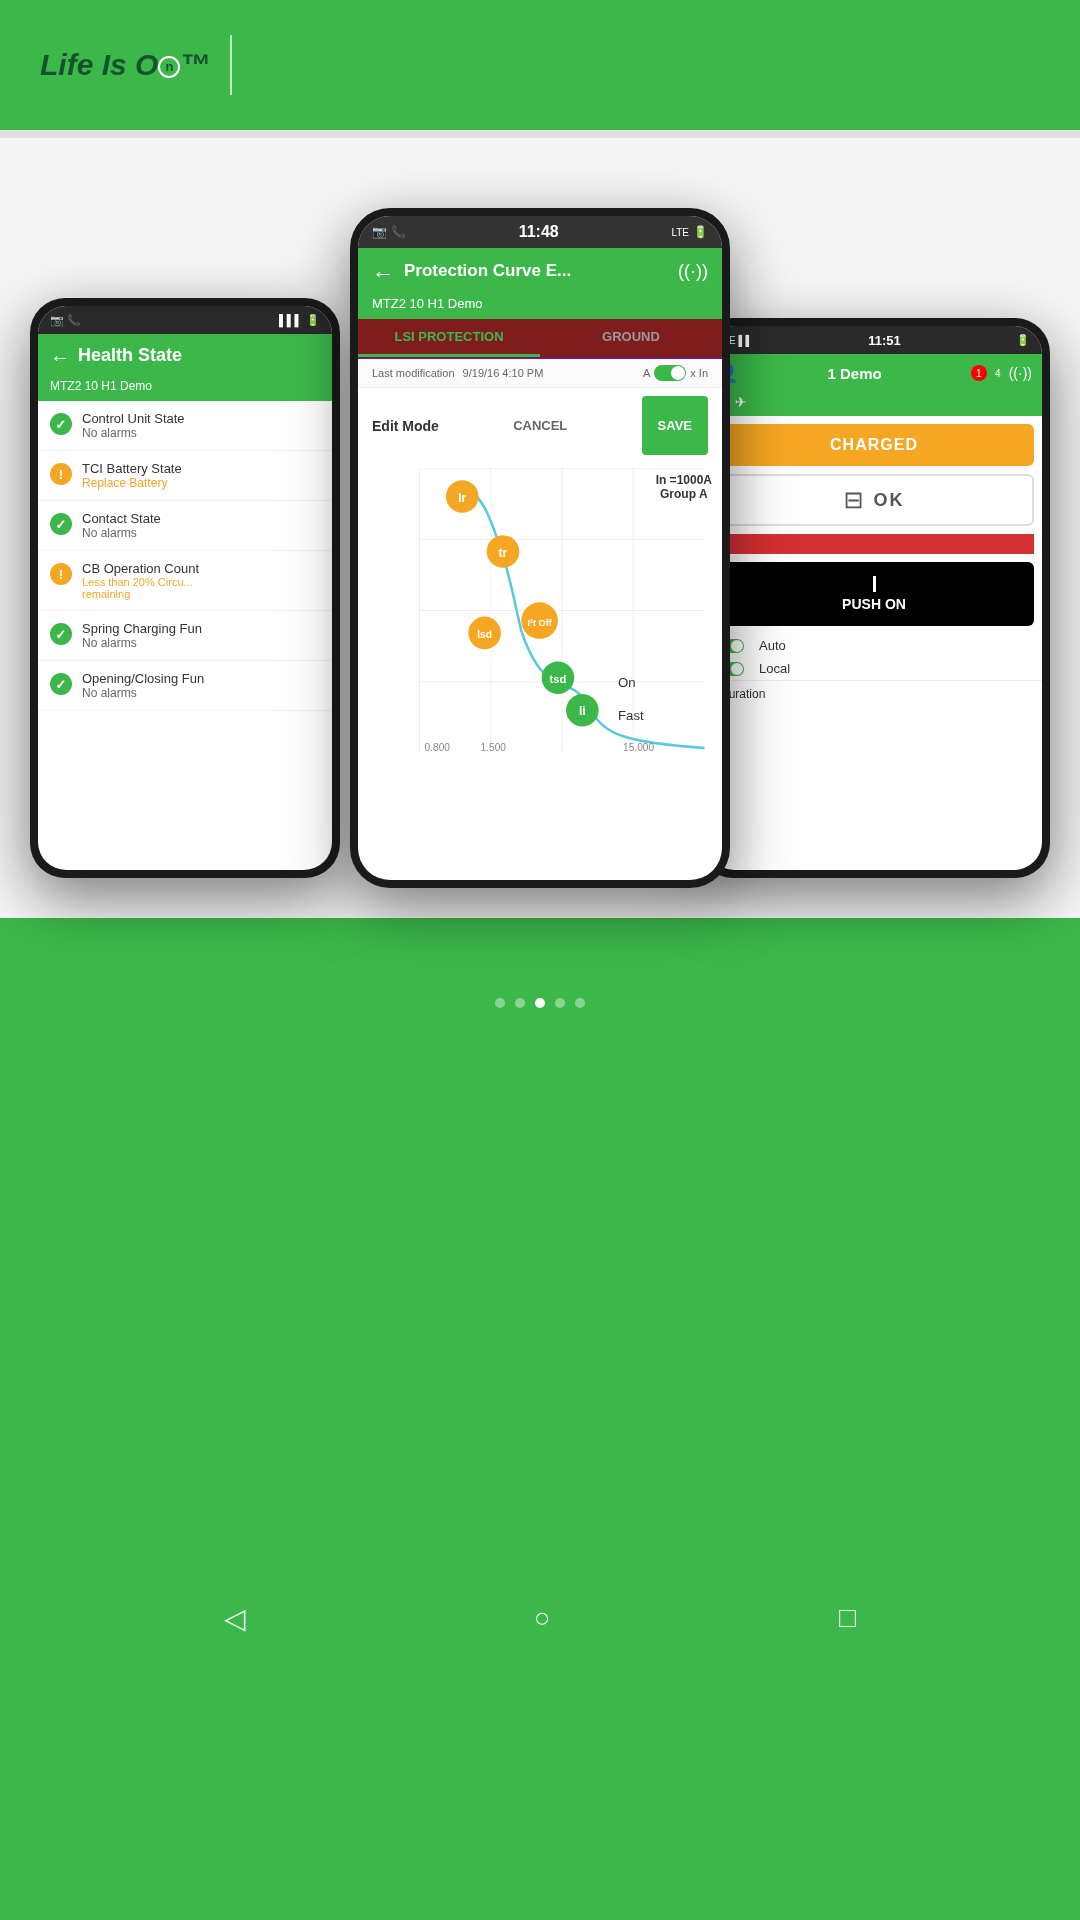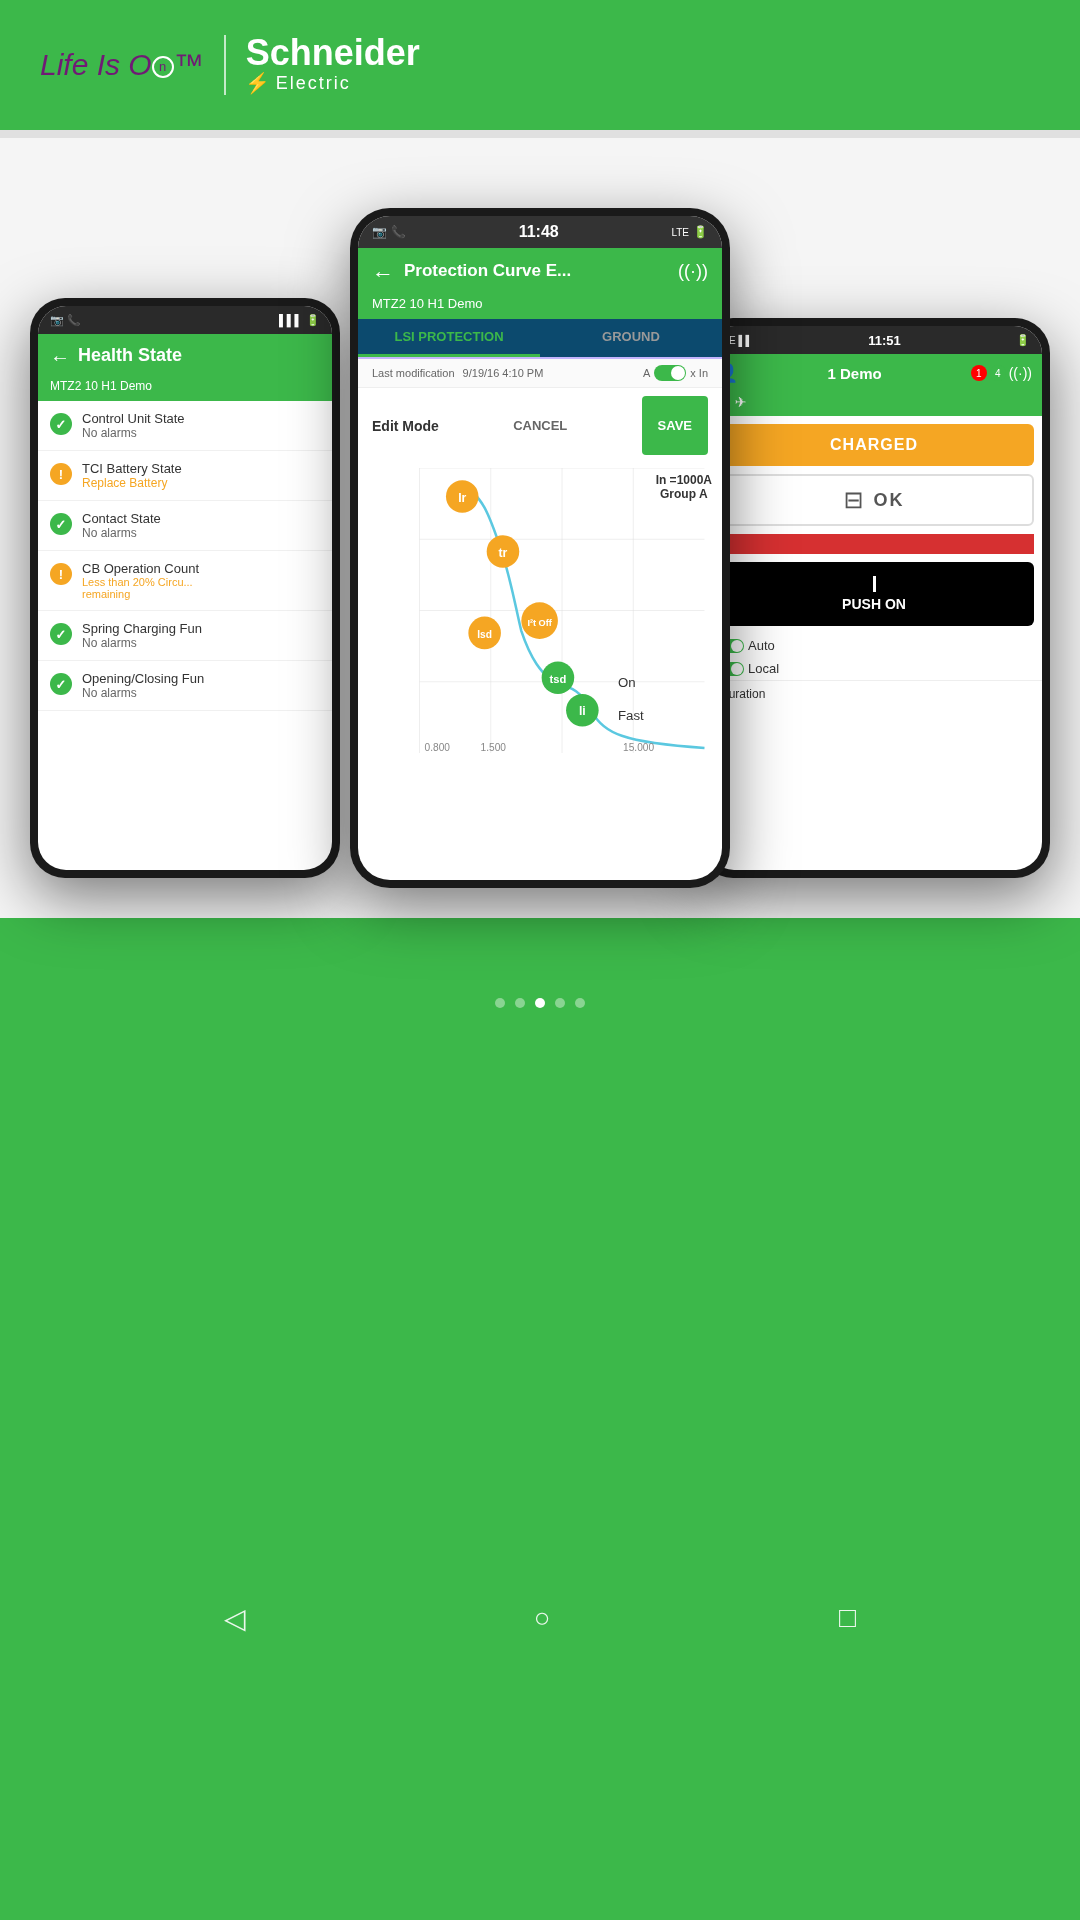--- a/index.html
+++ b/index.html
@@ -198,22 +198,22 @@
       padding: 10px 14px;
       display: flex;
       align-items: center;
       gap: 10px;
     }
     .prot-back { color: white; font-size: 22px; }
     .prot-title { color: white; font-size: 17px; font-weight: bold; flex: 1; }
     .prot-subtitle { color: white; font-size: 13px; padding: 2px 14px 8px; background: #3cb84a; }
     .prot-tabs {
       display: flex;
-      border-bottom: 2px solid #c4b5fd;
-      background: #0c4a6e;
+      border-bottom: 2px solid #701a75;
+      background: #7f1d1d;
     }
     .prot-tab {
       flex: 1;
       text-align: center;
       padding: 10px;
       font-size: 13px;
       font-weight: bold;
       color: #3cb84a;
       border-bottom: 3px solid transparent;
     }
@@ -356,21 +356,21 @@
     }
     .push-on-line {
       width: 3px;
       height: 16px;
       background: white;
       margin: 0 auto 4px;
     }
     .toggle-row {
       display: flex;
       align-items: center;
-      gap: 4px;
+      gap: 15px;
       padding: 4px 10px;
     }
     .small-toggle {
       width: 28px;
       height: 14px;
       background: #3cb84a;
       border-radius: 7px;
       position: relative;
     }
     .small-toggle-thumb {
@@ -457,31 +457,24 @@
       display: inline-flex;
       align-items: center;
       justify-content: center;
     }
   </style>
 </head>
 <body>
 
 <div class="header">
   <div class="header-logo">
-    <div style="color:#701a75;font-size:30px;font-style:italic;font-weight:400;">
+    <div style="color:#14532d;font-size:30px;font-style:italic;font-weight:700;">
       Life Is O<span style="display:inline-block;width:22px;height:22px;border:2px solid white;border-radius:50%;text-align:center;line-height:18px;font-size:13px;vertical-align:middle;font-style:normal;">n</span>™
     </div>
     <div class="logo-divider"></div>
-    <div class="schneider-logo">
-      <div style="color:white;font-size:36px;font-weight:bold;line-height:1;">Schneider</div>
-      <div style="color:white;font-size:18px;letter-spacing:2px;display:flex;align-items:center;gap:3px;">
-        <span style="font-size:20px;">⚡</span>
-        <span>Electric</span>
-      </div>
-    </div>
   </div>
 </div>
 
 <div class="header-separator"></div>
 
 <div class="phones-area">
 
   <div class="phone phone-left">
     <div class="phone-screen">
 

